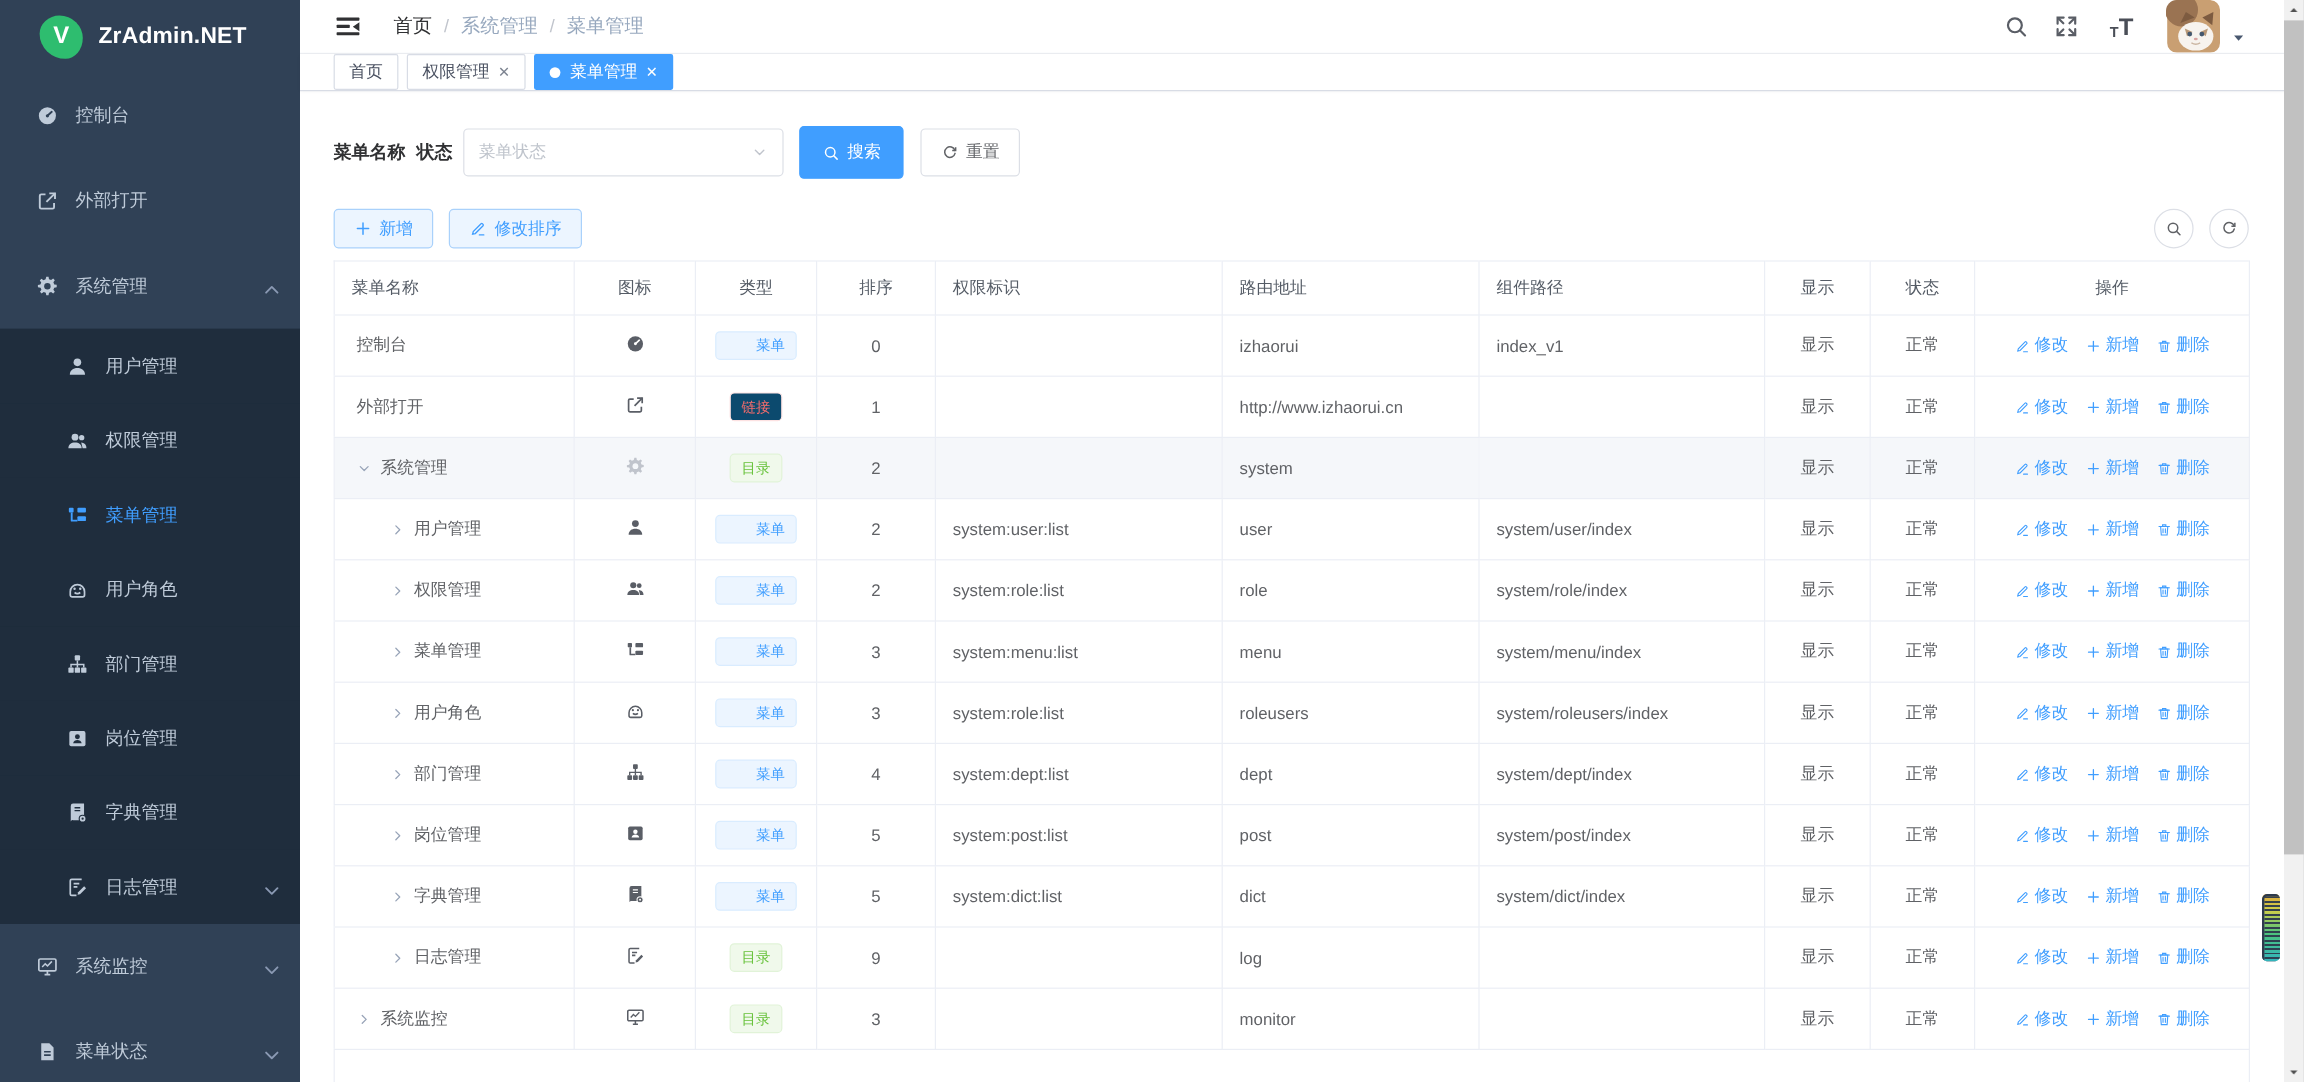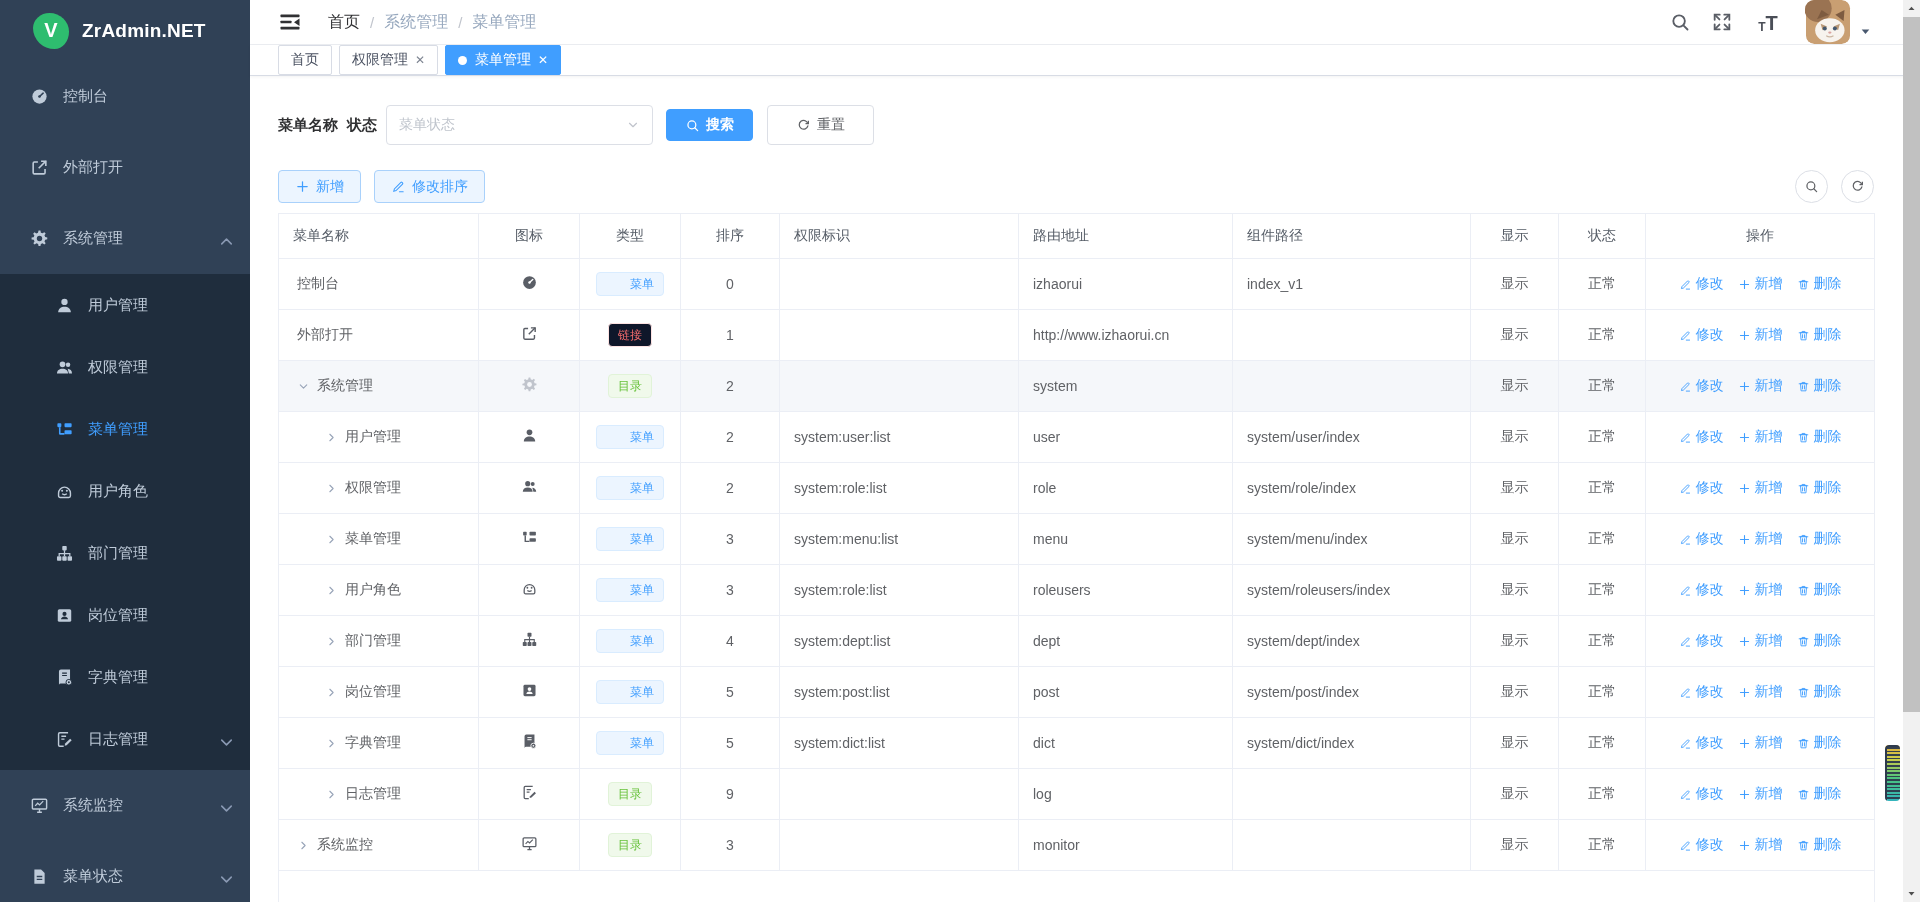--- a/index.html
+++ b/index.html
@@ -61,22 +61,22 @@
   .f-label { font-weight:bold; color:#303133; font-size:15px; margin-right:9px; white-space:nowrap; }
   .field { height:40px; border:1px solid #dcdfe6; border-radius:4px; background:#fff; display:flex; align-items:center;
     padding:0 12px; cursor:text; }
   .field .placeholder { color:#bfc4cc; font-size:14px; flex:1 1 auto; white-space:nowrap; overflow:hidden; }
   .input-name { width:233px; margin-right:23px; }
   .select-status { width:267px; cursor:pointer;font-family:Liberation Serif, serif; }
   .select-status .chev { width:14px; height:14px; color:#c0c4cc; }
   .btn { display:inline-flex; align-items:center; justify-content:center; border-radius:4px; font-size:14px; cursor:pointer;
     border:1px solid #dcdfe6; background:#fff; color:#606266; white-space:nowrap; }
   .btn .ic { width:15px; height:15px; margin-right:6px; }
-  .btn-primary { background:#409eff; border-color:#409eff; color:#fff; height:32px; padding:0 18px; margin-left:13px;font-weight:bold; }
-  .btn-plain { height:40px; padding:0 28px; margin-left:14px;justify-content:flex-end; }
+  .btn-primary { background:#409eff; border-color:#409eff; color:#fff; height:44px; padding:0 18px; margin-left:13px; }
+  .btn-plain { height:40px; padding:0 16px; margin-left:14px;justify-content:flex-end; }
   .toolbar-row { margin-top:25px; display:flex; align-items:center; }
   .btn-soft { background:#ecf5ff; border-color:#a9d1fb; color:#409eff; height:33px; padding:0 16px; margin-right:13px; }
   .tool-circles { margin-left:auto; display:flex; align-items:center; }
   .circle-btn { width:33px; height:33px; border-radius:50%; border:1px solid #dcdfe6; background:#fff; color:#606266;
     display:flex; align-items:center; justify-content:center; margin-left:13px; cursor:pointer; }
   .circle-btn .ic { width:15px; height:15px; }
 
   
   .grid-wrap { margin-top:10px; }
   table.grid { width:1596px; border-collapse:collapse; table-layout:fixed; border:1px solid #ebeef5; }
@@ -88,21 +88,21 @@
   .grid .ac { text-align:center; }
   .grid tr.row-hl td { background:#f5f7fa; }
   .name-wrap { display:flex; align-items:center; }
   .tree-arrow { width:20px; height:13px; color:#98a4b8; display:inline-flex; align-items:center; cursor:pointer; flex:0 0 20px; }
   .tree-arrow .ic { width:13px; height:13px; }
   .cell-ic { width:17px; height:17px; color:#5a5e66; --hole:#fff; }
   tr.row-hl .cell-ic { --hole:#f5f7fa; }
   .ic-muted { color:#c0c4cc; }
   .tag { display:inline-block; height:24px; line-height:22px; padding:0 9px; font-size:12px; border-radius:4px; border:1px solid; }
   .tag-menu { color:#409eff; background:#ecf5ff; border-color:#d9ecff;padding-left:33px; }
-  .tag-link { color:#f56c6c; background:#0f172a; border-color:#fde2e2; }
+  .tag-link { color:#f56c6c; background:#0c4a6e; border-color:#fde2e2; }
   .tag-dir  { color:#67c23a; background:#f0f9eb; border-color:#e1f3d8; }
   .op { color:#409eff; cursor:pointer; display:inline-flex; align-items:center; margin:12px 7px; text-decoration:none; }
   .op .ic { width:13px; height:13px; margin-right:4px; }
   tr.partial td { border-bottom:none; }
 
   
   .scrollbar { position:fixed; top:0; right:0; width:17px; height:902px; background:#f1f1f1; z-index:50; }
   .sb-arrow { position:absolute; left:0; width:17px; height:17px; display:flex; align-items:center; justify-content:center; }
   .sb-arrow svg { width:9px; height:9px; color:#505050; }
   .sb-up { top:0; } .sb-down { bottom:0; }

